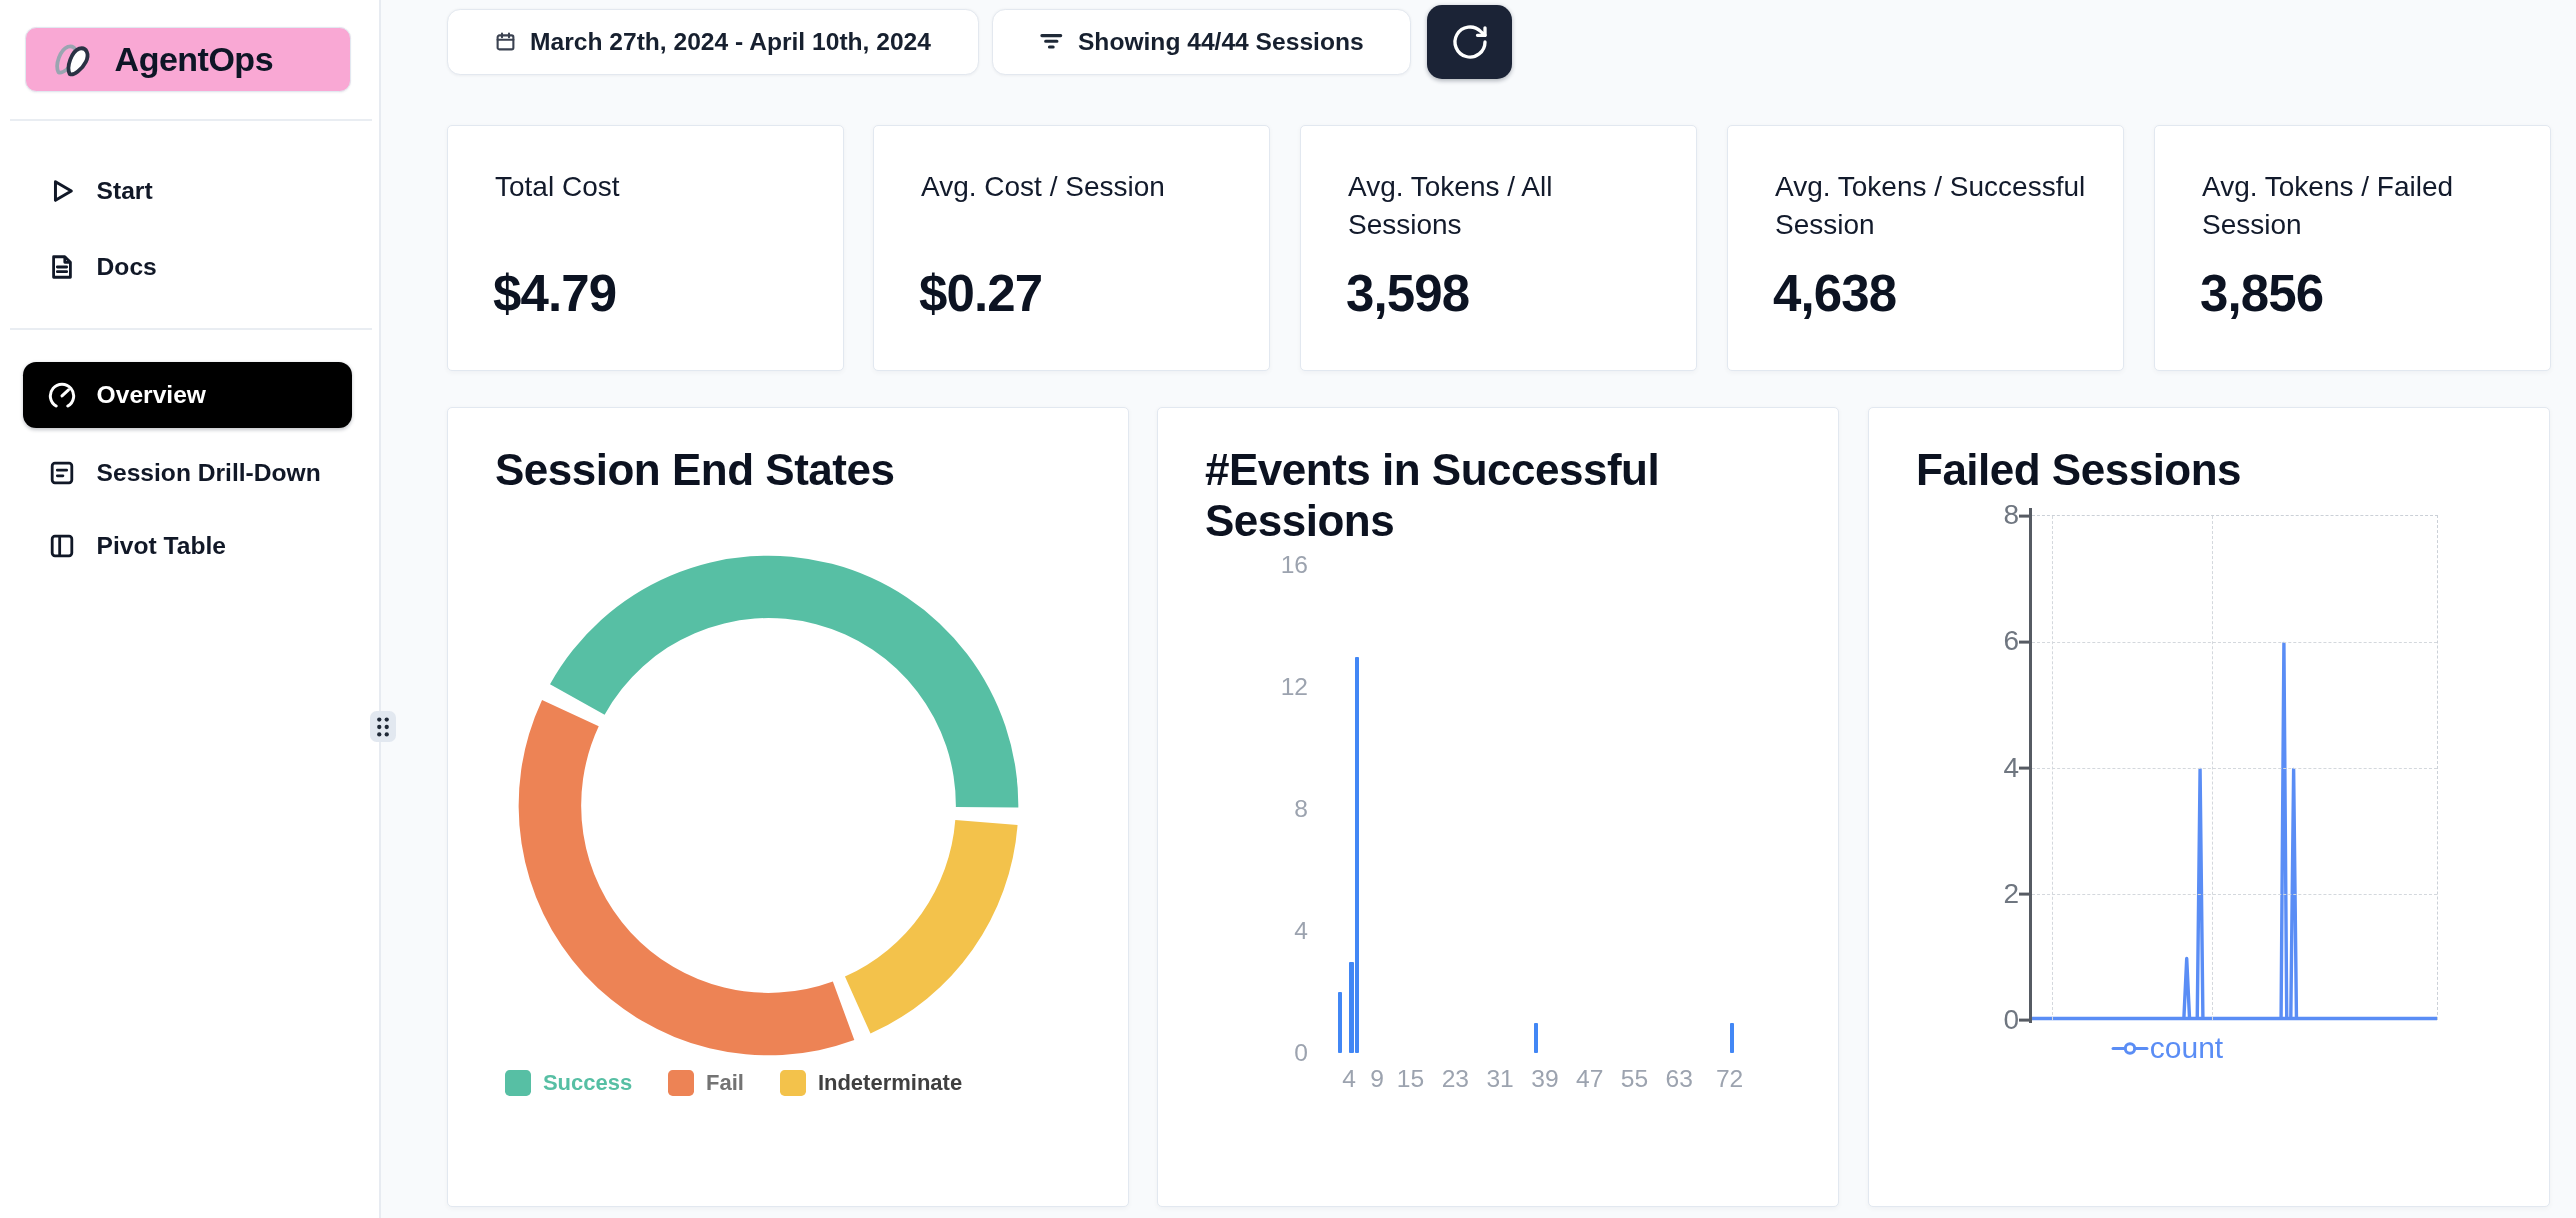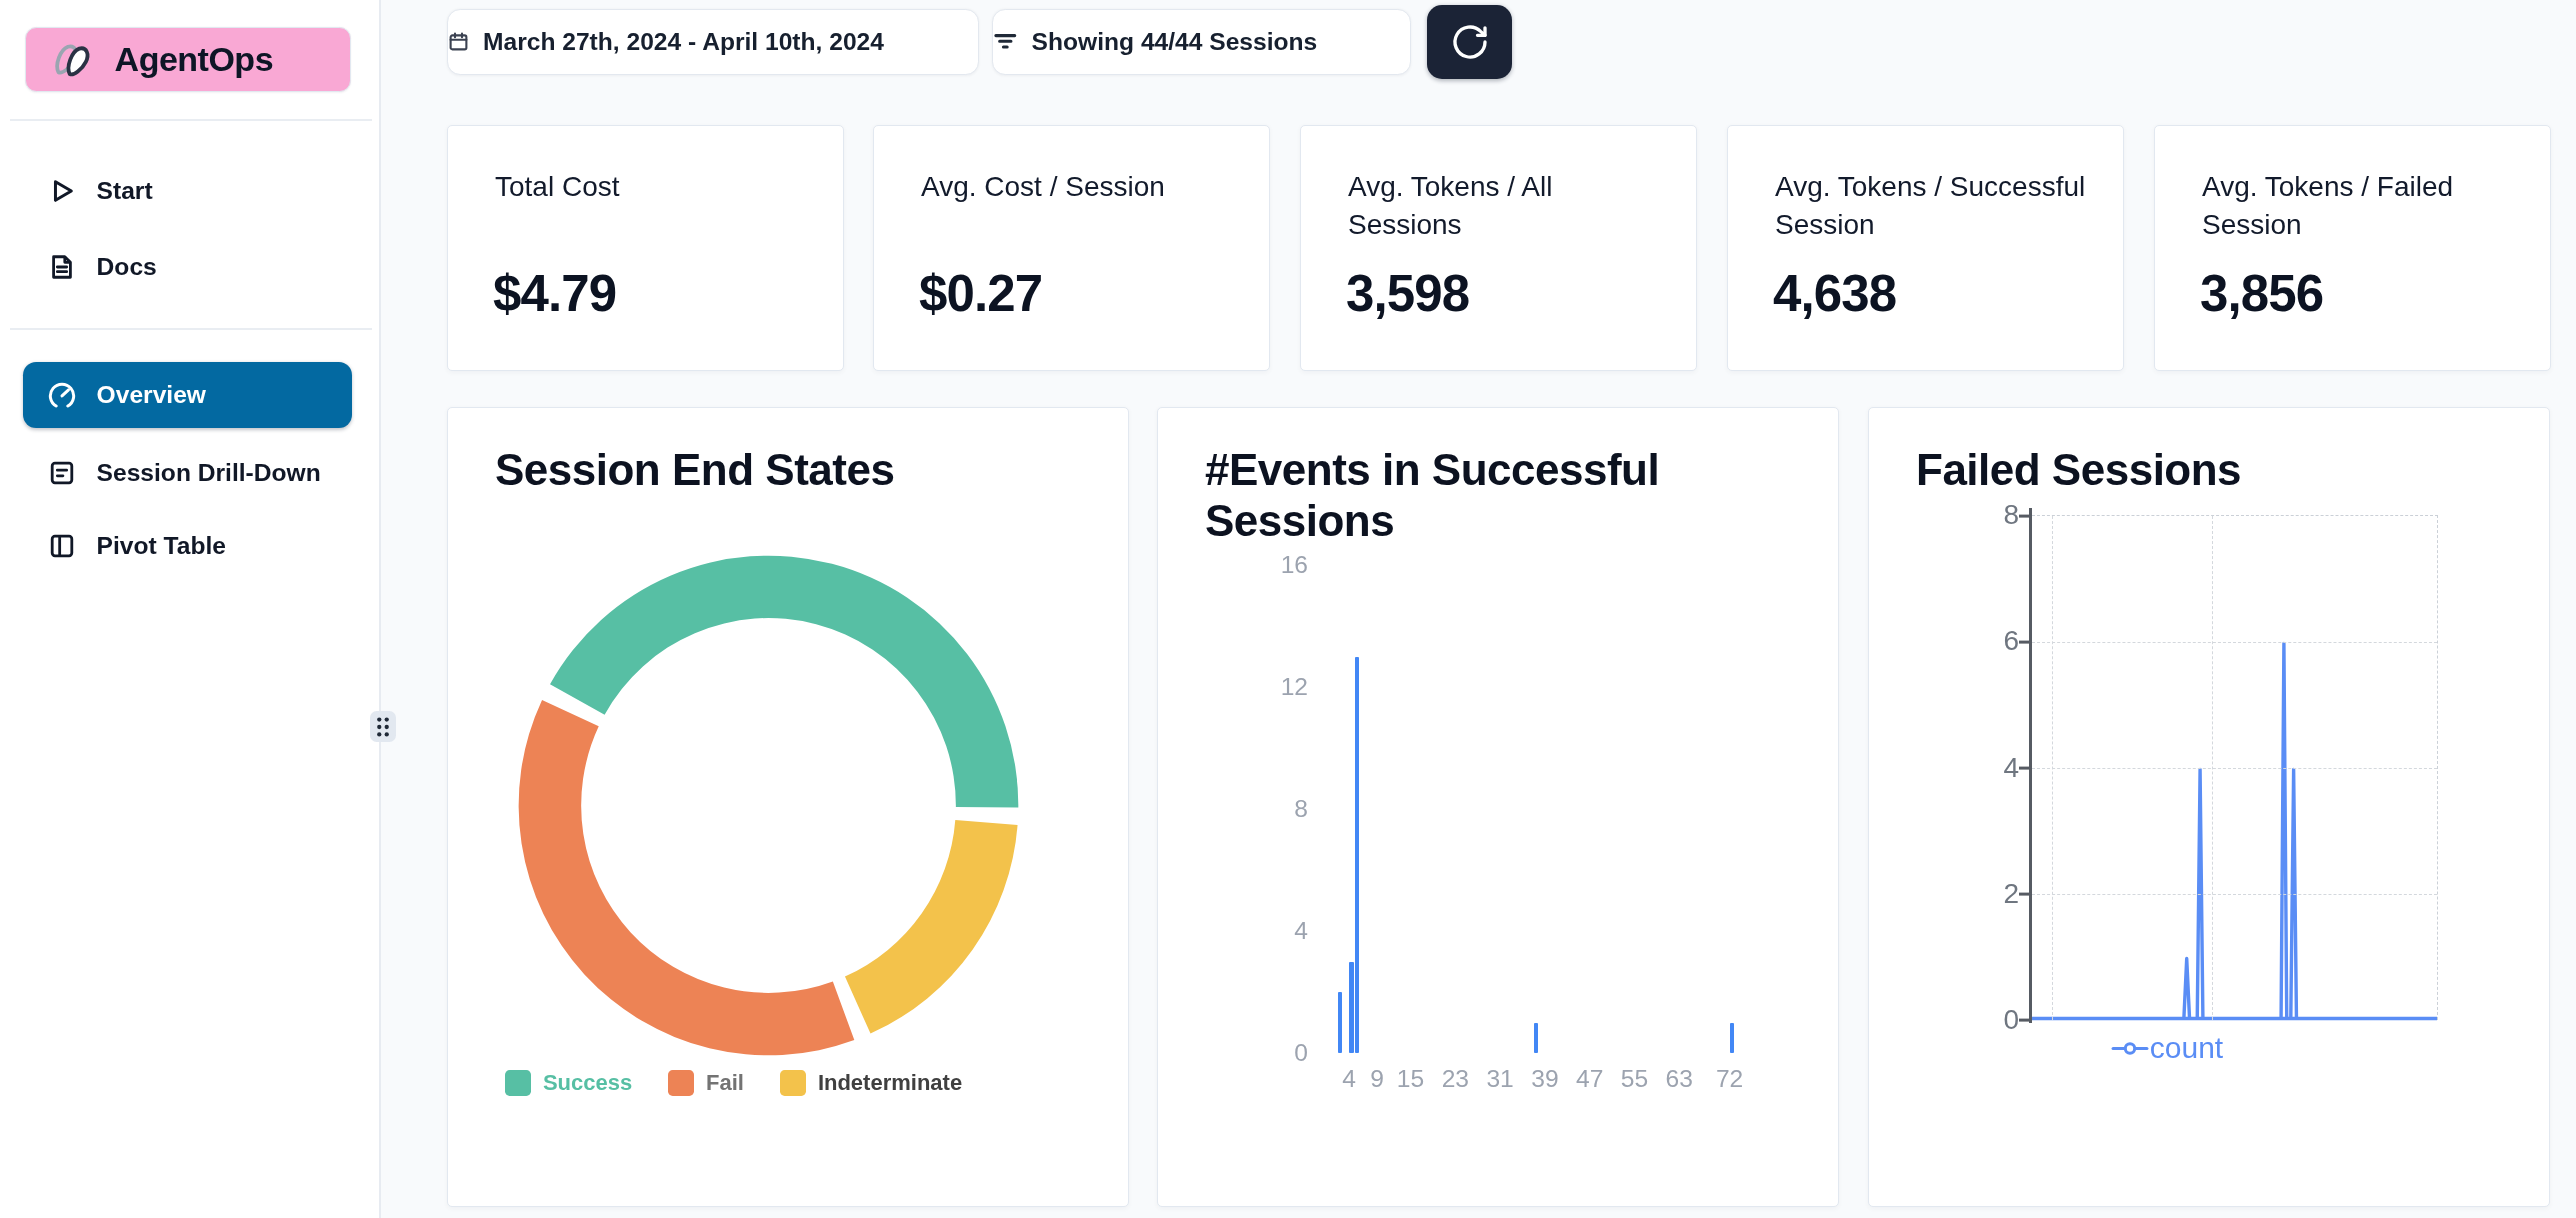--- a/index.html
+++ b/index.html
@@ -6,26 +6,26 @@
   html,body { width:2576px; height:1219px; overflow:hidden; }
   body { font-family:"Liberation Sans","DejaVu Sans",sans-serif; background:#F8FAFC; color:#111827; }
   #root { position:relative; width:2576px; height:1219px; }
 
   
   #sidebar { position:absolute; left:0; top:0; width:381px; height:1219px; background:#FFFFFF; border-right:2.8px solid #E7EBF1; }
   .logo-box { position:absolute; left:24.6px; top:26.5px; width:326px; height:65px; background:#f9a8d4; border:1.9px solid #E2E8F0; border-radius:11.4px; display:flex; align-items:center; padding-left:23px; gap:15px; box-shadow:0 0.9px 1.9px rgba(15,23,42,.05); cursor:pointer; }
   .logo-text { font-size:34px; font-weight:800; color:#0E1626; letter-spacing:-0.5px; }
   .sb-divider { position:absolute; left:9.5px; width:362px; height:1.9px; background:#E9EDF2; }
   .nav-item { position:absolute; left:23px; width:329px; height:59px; border-radius:13.2px; display:flex; align-items:center; gap:21px; padding-left:24.6px; font-size:24.6px; font-weight:600; color:#111827; cursor:pointer; }
-  .nav-item.active { background:#0369a1; color:#FFFFFF; height:66px; box-shadow:0 1.9px 3.8px rgba(15,23,42,.25); }
+  .nav-item.active { background:#000000; color:#FFFFFF; height:66px; box-shadow:0 1.9px 3.8px rgba(15,23,42,.25); }
   .nav-icon { width:28px; height:28px; flex:0 0 28px; display:block; }
   .grip { position:absolute; left:370px; top:711px; width:25.6px; height:31px; background:#E2E8F0; border-radius:6.6px; display:flex; align-items:center; justify-content:center; cursor:col-resize; }
 
   
-  .top-btn { position:absolute; top:8.5px; height:66px; background:#fff; border:1.9px solid #E3E8EF; border-radius:13.2px; display:flex; align-items:center; justify-content:flex-start; gap:14px; font-size:24.6px; font-weight:600; color:#17202F; box-shadow:0 0.9px 2.8px rgba(15,23,42,.05); cursor:pointer; }
+  .top-btn { position:absolute; top:8.5px; height:66px; background:#fff; border:1.9px solid #E3E8EF; border-radius:13.2px; display:flex; align-items:center; justify-content:center; gap:14px; font-size:24.6px; font-weight:600; color:#17202F; box-shadow:0 0.9px 2.8px rgba(15,23,42,.05); cursor:pointer; }
   #date-btn { left:447px; width:532px; }
   #filter-btn { left:992px; width:419px; }
   #refresh-btn { position:absolute; left:1427px; top:4.7px; width:85px; height:74px; background:#1B2336; border:none; border-radius:15px; display:flex; align-items:center; justify-content:center; cursor:pointer; box-shadow:0 1.9px 4.7px rgba(15,23,42,.3); }
 
   
   .card { position:absolute; background:#FFFFFF; border:1.9px solid #E2E8F0; border-radius:5px; box-shadow:0 1.9px 5.7px rgba(15,23,42,.04); }
   .stat-card { top:125px; width:397px; height:246px; }
   .stat-label { position:absolute; left:47px; top:42px; width:322px; font-size:28px; font-weight:500; color:#121A2B; line-height:38px; }
   .stat-value { position:absolute; left:45px; top:138px; font-size:51px; font-weight:800; color:#0C1322; letter-spacing:-0.9px; }
   .chart-card { top:407px; width:682px; height:800px; }

